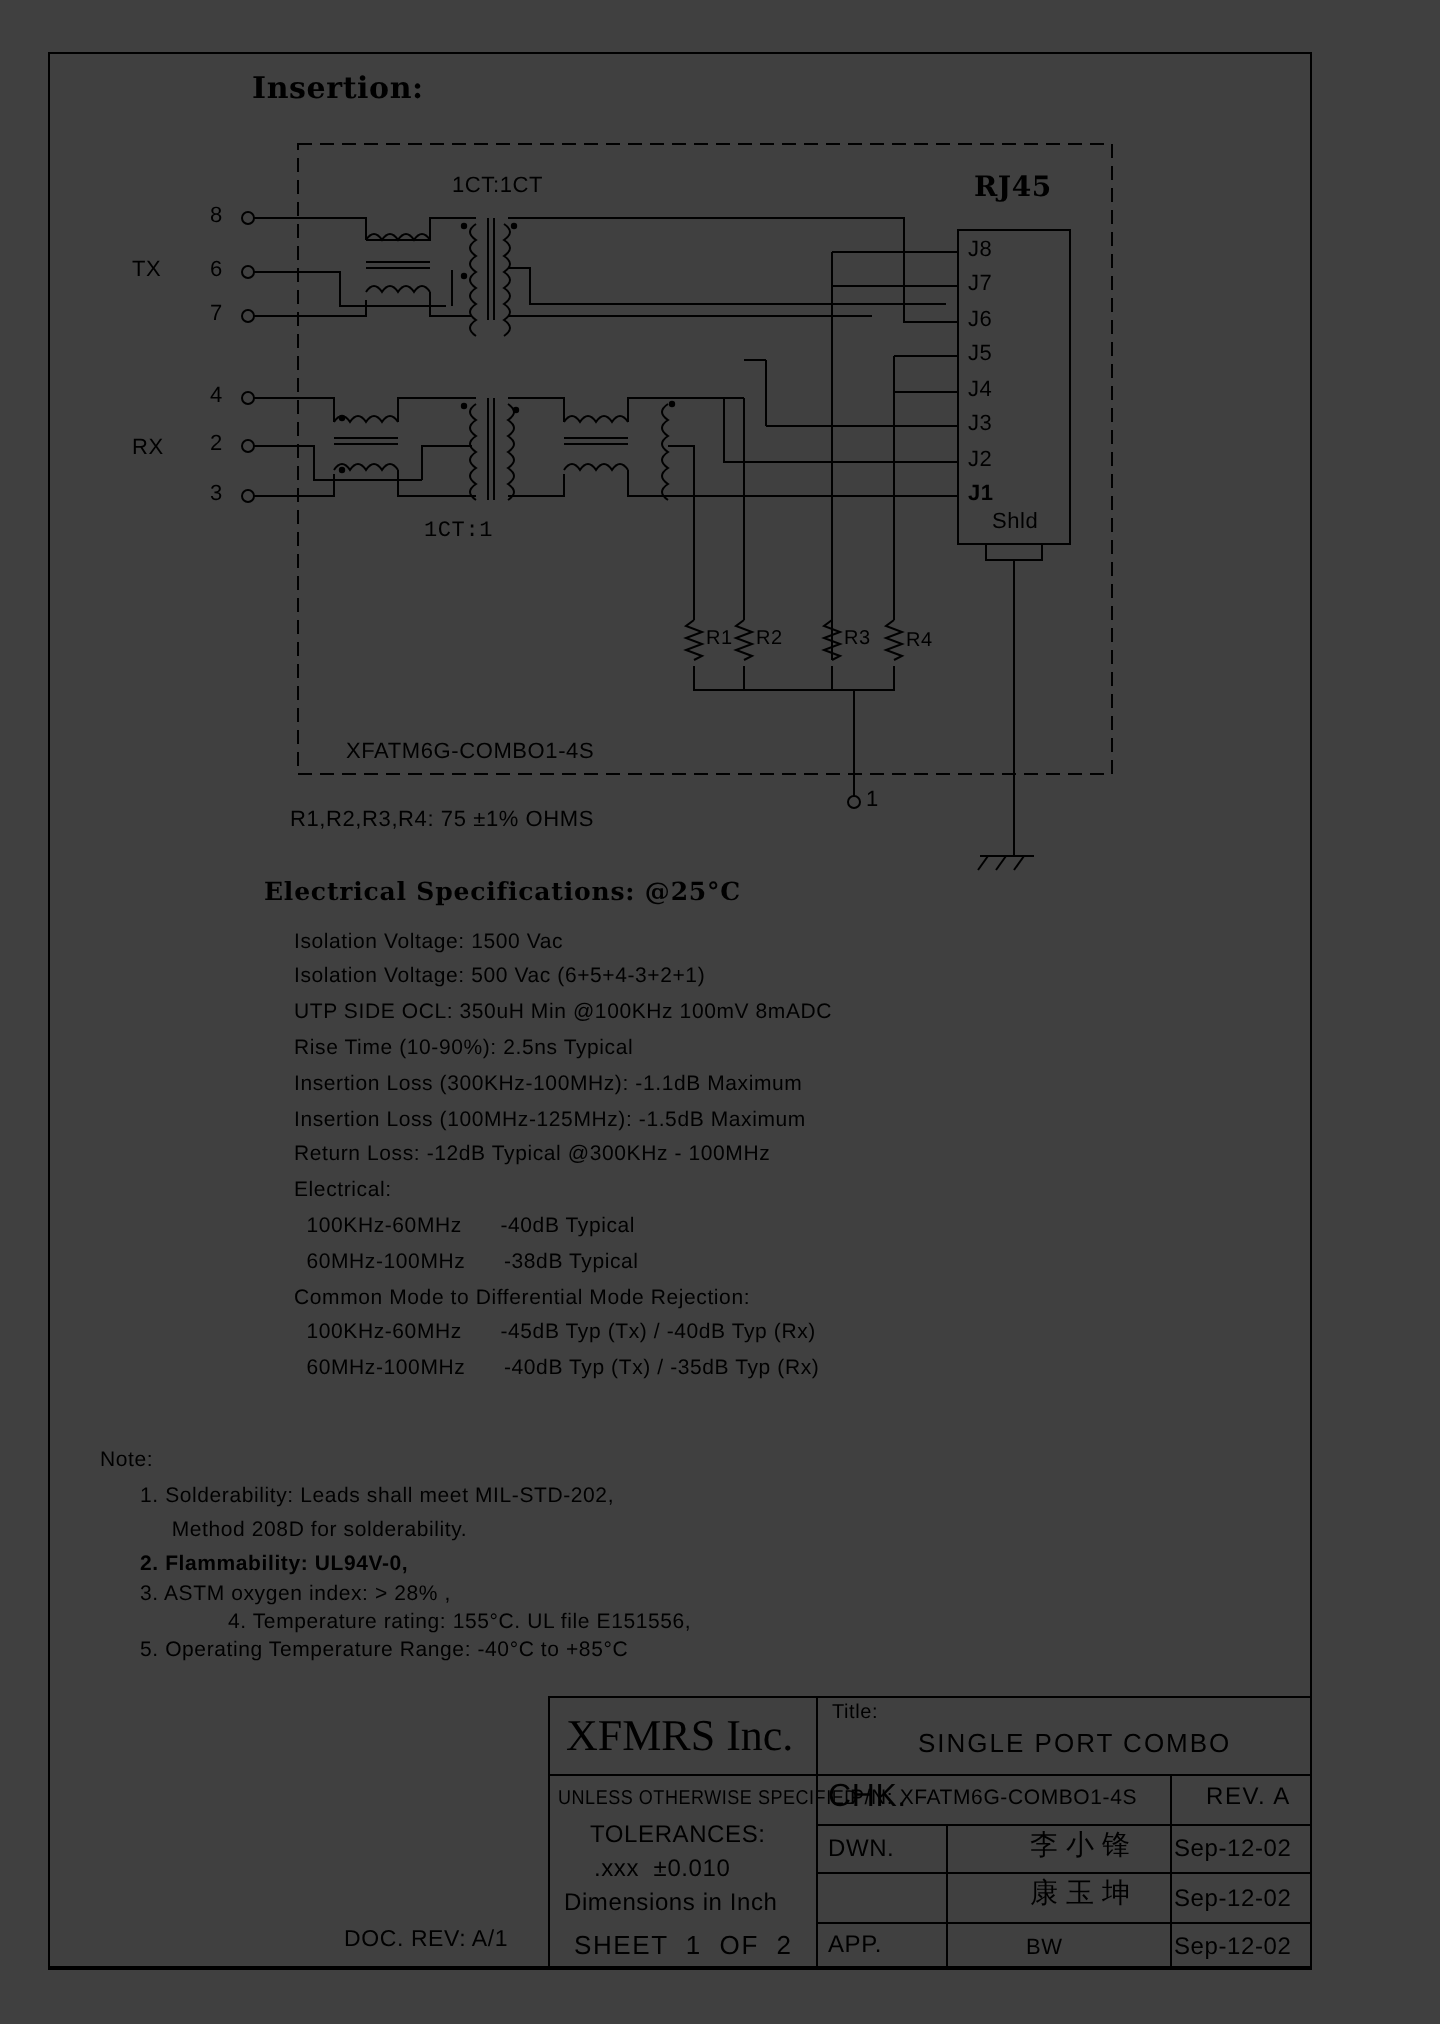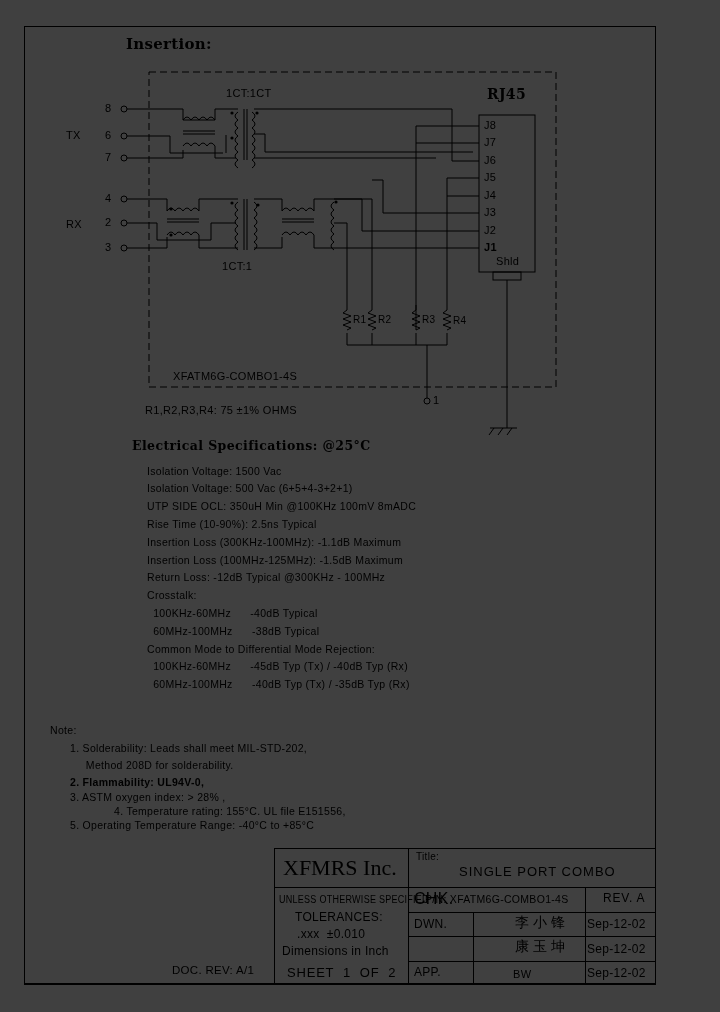--- a/index.html
+++ b/index.html
@@ -122,21 +122,21 @@
     <circle cx="171" cy="209" r="1.6"></circle>
       <circle cx="171" cy="235" r="1.6"></circle>
     <circle cx="232" cy="203" r="1.6"></circle>
       <circle cx="258" cy="205" r="1.6"></circle>
     <circle cx="336" cy="202" r="1.6"></circle>
   </g>
 </svg>
 
 <div class="txt serif" style="left:126px;top:35px;font-size:15px;">Insertion:</div>
 <div class="txt" style="left:226px;top:87px;font-size:11px;">1CT:1CT</div>
-<div class="txt" style="left:222px;top:260px;font-size:11px;">1CT:1</div>
+<div class="txt" style="left:212px;top:260px;font-size:11px;font-family:Liberation Mono, monospace;">1CT:1</div>
 <div class="txt" style="left:66px;top:129px;">TX</div>
 <div class="txt" style="left:66px;top:218px;">RX</div>
 <div class="txt" style="left:105px;top:102px;">8</div>
 <div class="txt" style="left:105px;top:129px;">6</div>
 <div class="txt" style="left:105px;top:151px;">7</div>
 <div class="txt" style="left:105px;top:192px;">4</div>
 <div class="txt" style="left:105px;top:216px;">2</div>
 <div class="txt" style="left:105px;top:241px;">3</div>
 
 <div class="txt serif" style="left:487px;top:86px;font-size:14px;">RJ45</div>
@@ -160,21 +160,21 @@
 
 <div class="txt serif" style="left:132px;top:438px;font-size:12.5px;letter-spacing:0.4px;">Electrical   Specifications:  @25°C</div>
 <div>
   <div class="txt spec" style="left:147px;top:465px;">Isolation Voltage:   1500 Vac</div>
   <div class="txt spec" style="left:147px;top:482px;">Isolation Voltage:   500 Vac (6+5+4-3+2+1)</div>
   <div class="txt spec" style="left:147px;top:500px;">UTP SIDE OCL: 350uH Min @100KHz   100mV 8mADC</div>
   <div class="txt spec" style="left:147px;top:518px;">Rise Time (10-90%): 2.5ns Typical</div>
   <div class="txt spec" style="left:147px;top:536px;">Insertion Loss (300KHz-100MHz): -1.1dB Maximum</div>
   <div class="txt spec" style="left:147px;top:554px;">Insertion Loss (100MHz-125MHz): -1.5dB Maximum</div>
   <div class="txt spec" style="left:147px;top:571px;">Return Loss: -12dB Typical @300KHz - 100MHz</div>
-  <div class="txt spec" style="left:147px;top:589px;">Crosstalk:</div>
+  <div class="txt spec" style="left:147px;top:589px;">Electrical:</div>
   <div class="txt spec" style="left:150px;top:607px;white-space:pre;"> 100KHz-60MHz      -40dB Typical</div>
   <div class="txt spec" style="left:150px;top:625px;white-space:pre;"> 60MHz-100MHz      -38dB Typical</div>
   <div class="txt spec" style="left:147px;top:643px;">Common Mode to Differential Mode Rejection:</div>
   <div class="txt spec" style="left:150px;top:660px;white-space:pre;"> 100KHz-60MHz      -45dB Typ (Tx) / -40dB Typ (Rx)</div>
   <div class="txt spec" style="left:150px;top:678px;white-space:pre;"> 60MHz-100MHz      -40dB Typ (Tx) / -35dB Typ (Rx)</div>
 </div>
 
 <div class="txt spec" style="left:50px;top:724px;">Note:</div>
 <div>
   <div class="txt spec" style="left:70px;top:742px;">1. Solderability: Leads shall meet MIL-STD-202,</div>

